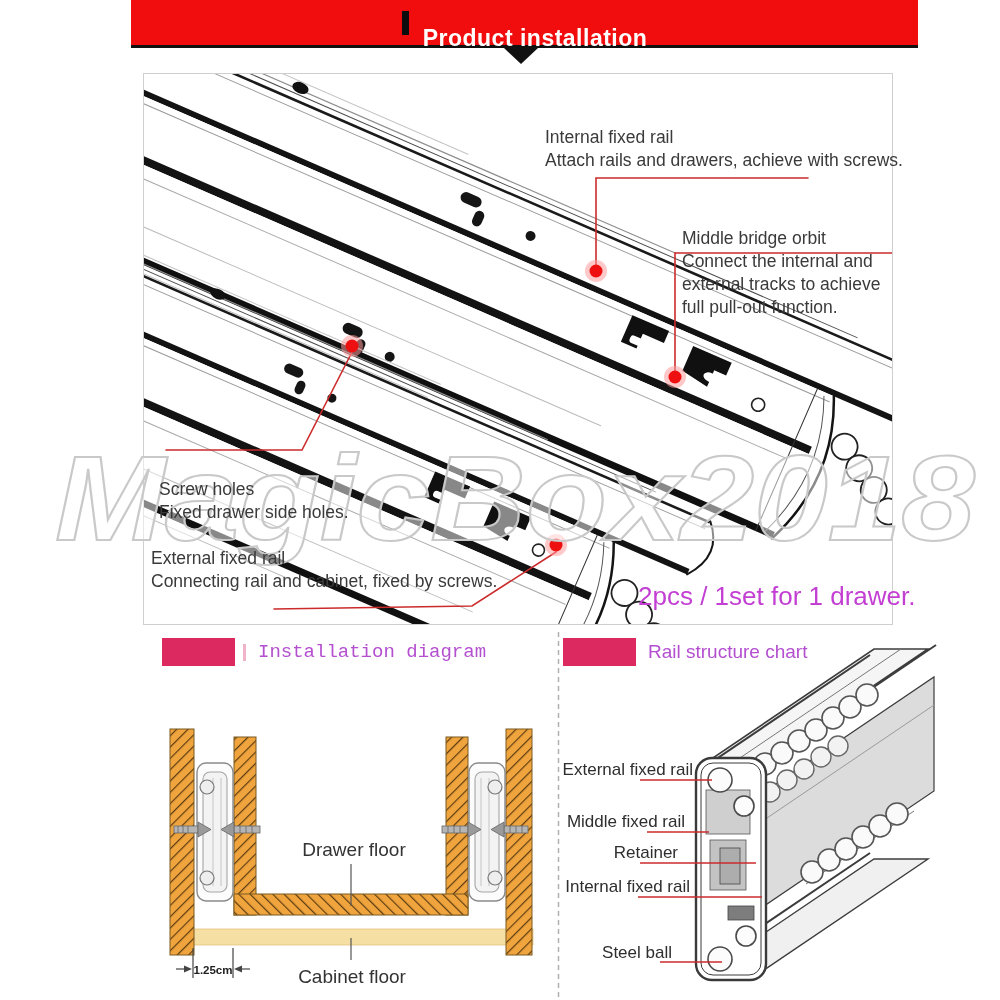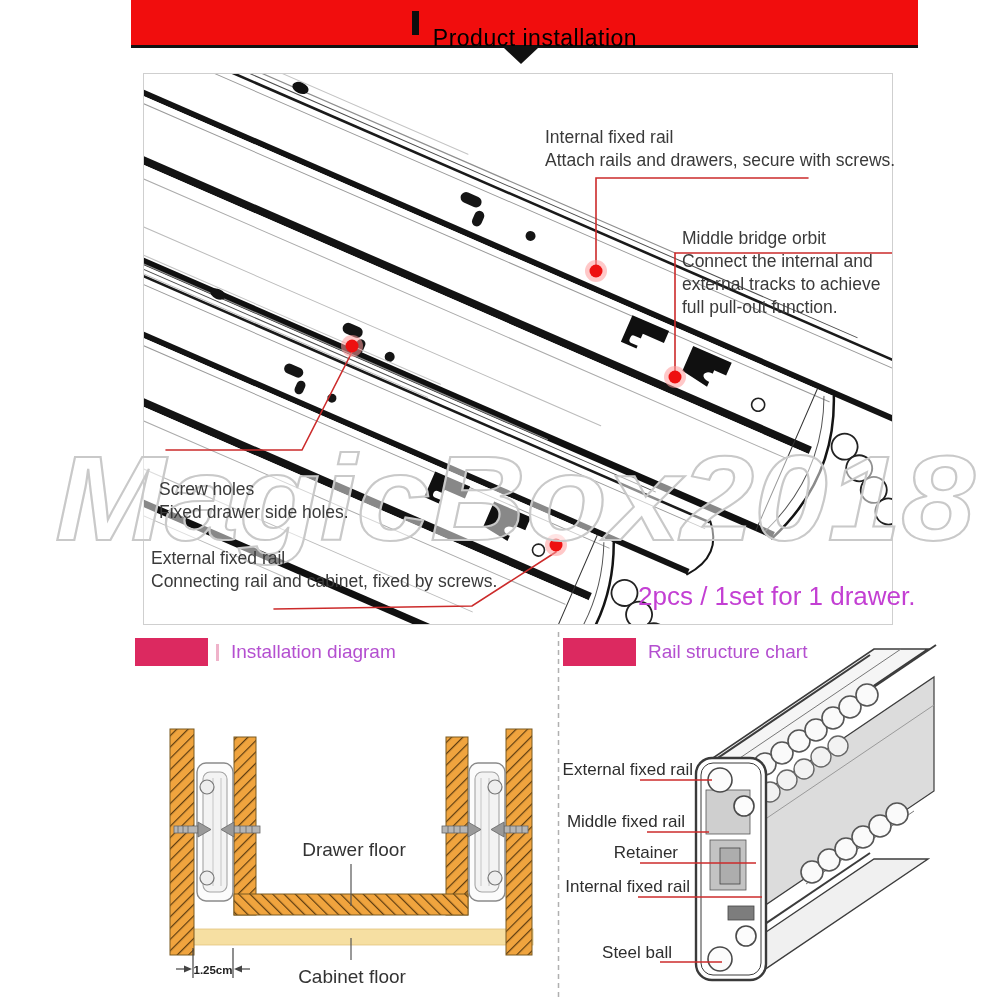--- a/index.html
+++ b/index.html
@@ -3,39 +3,39 @@
 <meta charset="utf-8">
 <style>
   html,body{margin:0;padding:0;background:#ffffff;}
   #page{position:relative;width:1000px;height:1000px;background:#fff;overflow:hidden;
         font-family:"Liberation Sans",sans-serif;}
   
   #banner{position:absolute;left:131px;top:0;width:787px;height:45px;
           background:var(--banner_red);border-bottom:3px solid #111;
           display:flex;align-items:center;justify-content:center;}
   #banner .bar{width:7px;height:24px;background:#0d0d0d;margin-right:14px;}
-  #banner .title{color:#000000;font-size:23px;font-weight:400;letter-spacing:.5px;margin-top:32px;}
+  #banner .title{color:#ffffff;font-size:23px;font-weight:700;letter-spacing:.5px;margin-top:32px;}
   #banner-triangle{position:absolute;left:504px;top:48px;width:0;height:0;
           border-left:17px solid transparent;border-right:17px solid transparent;
           border-top:16px solid #111;}
   
   #main-frame{position:absolute;left:143px;top:73px;width:750px;height:552px;
           border:1px solid #cfcfcf;box-sizing:border-box;background:#fff;}
   #main-svg{position:absolute;left:143px;top:73px;}
   #watermark-svg{position:absolute;left:0;top:412px;pointer-events:none;}
   
   .ann{position:absolute;color:var(--text_dark);font-size:17.5px;line-height:1.32;}
   .ann .t{white-space:nowrap;}
   #note{position:absolute;left:638px;top:581px;font-size:26px;color:var(--note_purple);}
   
   .sec-head{position:absolute;display:flex;align-items:center;}
   .sec-head .box{width:73px;height:28px;background:var(--header_pink);}
   .sec-head .tick{width:3px;height:17px;background:#efb3ca;margin-left:8px;}
   .sec-head .txt{margin-left:12px;font-size:19px;color:var(--header_purple);white-space:nowrap;}
-  #head-install{left:135px;top:638px;}
+  #head-install{left:162px;top:638px;font-family:Liberation Mono, monospace;}
   #head-structure{left:563px;top:638px;justify-content:center;}
   #install-svg{position:absolute;left:140px;top:670px;}
   #structure-svg{position:absolute;left:556px;top:630px;}
   svg text{font-family:"Liberation Sans",sans-serif;}
   .lbl{font-size:17px;fill:#2e2e2e;}
   .small-lbl{font-size:19px;fill:#333;}
   .dim-lbl{font-size:11.5px;font-weight:bold;fill:#222;}
 </style>
 </head>
 <body>
@@ -170,21 +170,21 @@
       </g>
     </g>
   </svg>
 
   <svg id="watermark-svg" width="1000" height="180" viewBox="0 0 1000 180">
     <text x="515" y="128" text-anchor="middle" font-size="120" font-style="italic" font-weight="bold" textLength="920" lengthAdjust="spacingAndGlyphs" fill="rgba(255,255,255,0.5)" stroke="#c9c9c9" stroke-width="2">MagicBox2018</text>
   </svg>
 
   <div class="ann" style="left:545px;top:126px;">
     <div class="t">Internal fixed rail</div>
-    <div class="t">Attach rails and drawers, secure with screws.</div>
+    <div class="t">Attach rails and drawers, achieve with screws.</div>
   </div>
   <div class="ann" style="left:682px;top:183px;margin-top:44px;">
     <div class="t">Middle bridge orbit</div>
     <div class="t">Connect the internal and</div>
     <div class="t">external tracks to achieve</div>
     <div class="t">full pull-out function.</div>
   </div>
   <div class="ann" style="left:159px;top:453px;margin-top:25px;">
     <div class="t">Screw holes</div>
     <div class="t">Fixed drawer side holes.</div>

